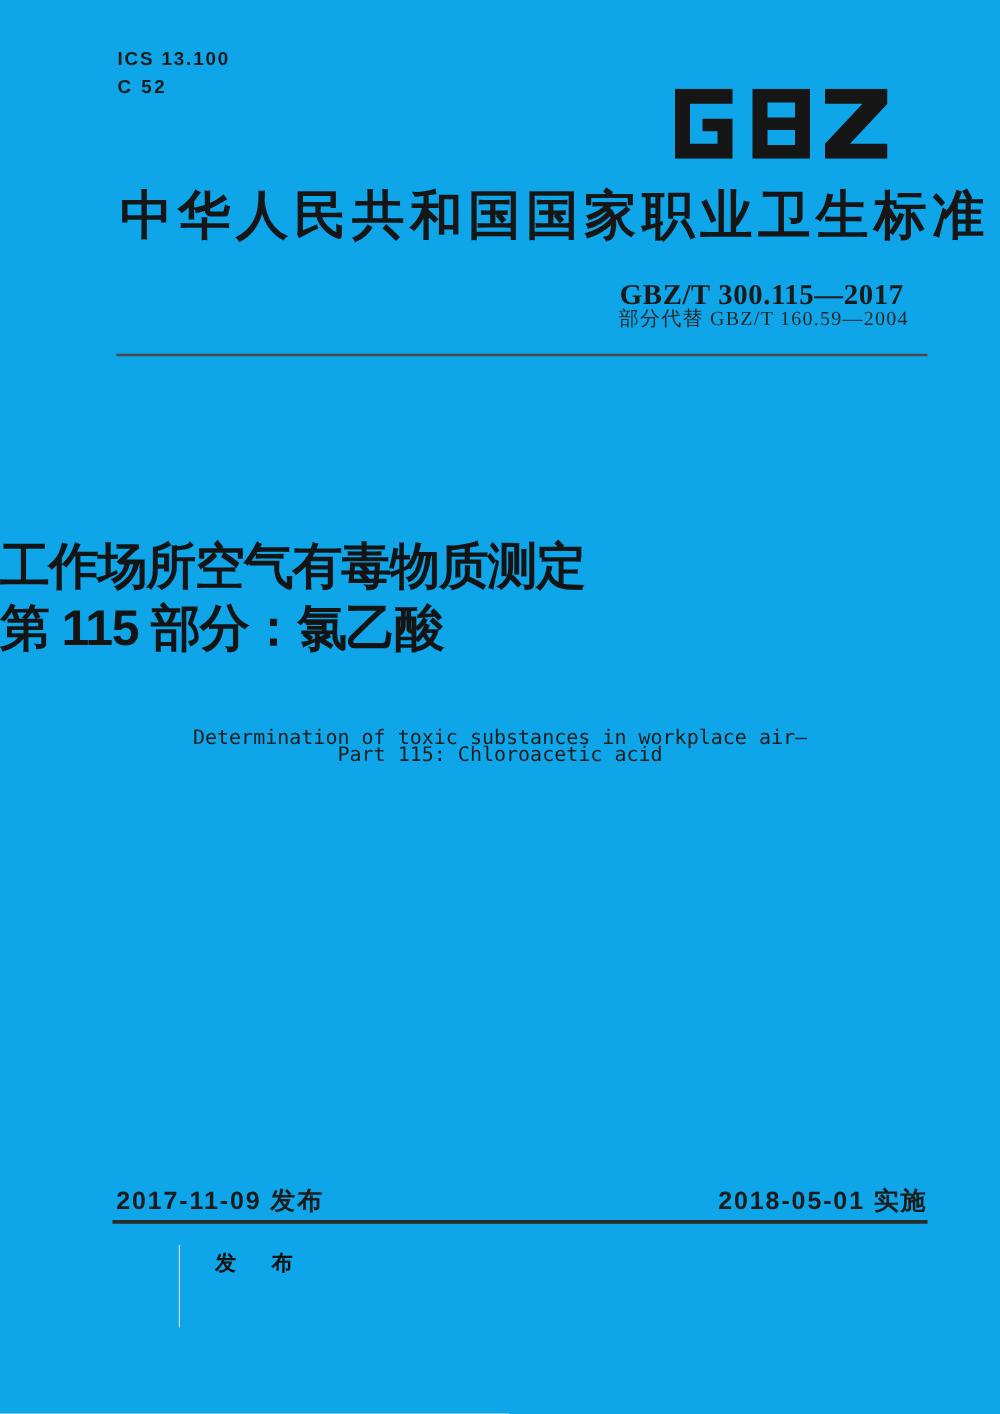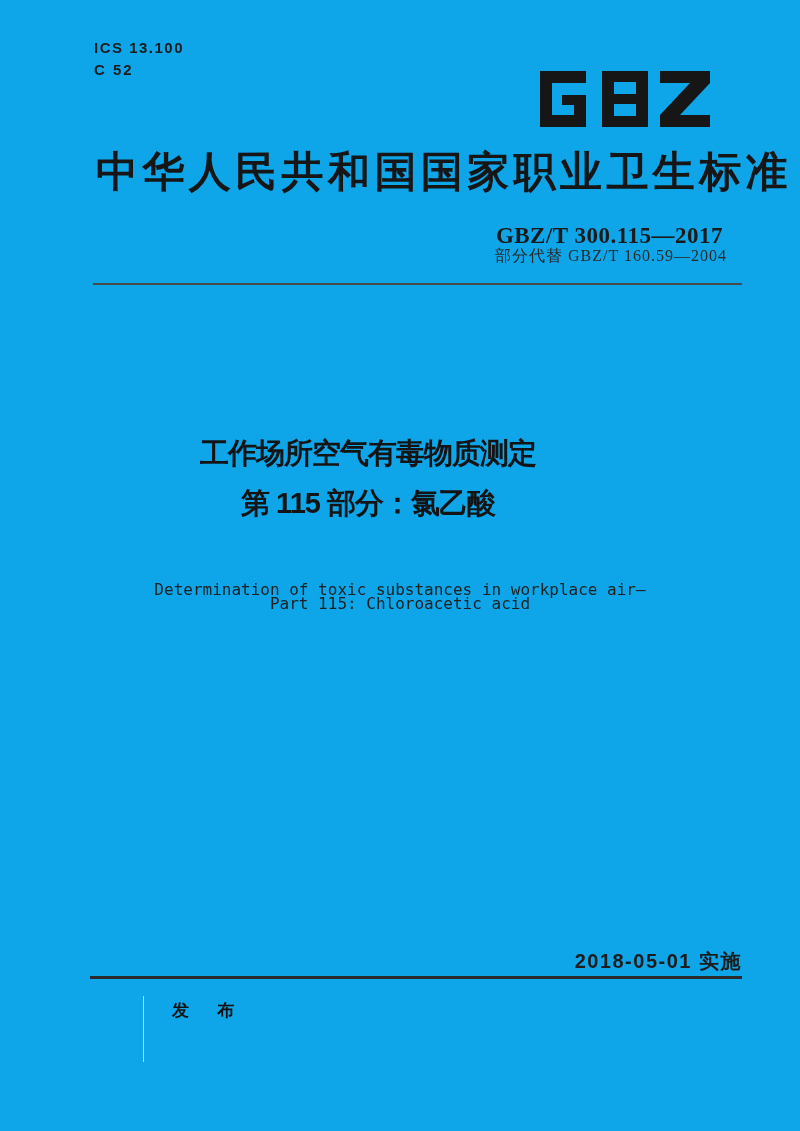--- a/index.html
+++ b/index.html
@@ -56,22 +56,22 @@
     line-height: 20px; color: #2a2a2a;
   }
 
   .rule-top {
     left: 93px; top: 283px;
     width: 649px; height: 2px;
     background: #4a4a4a;
   }
 
   .title-cn-1, .title-cn-2 {
-    left: 0; width: 736px; text-align: center;
-    font-size: 29px; font-weight: 700; letter-spacing: -1px;
+    left: 0; width: 736px; text-align: left;
+    font-size: 40px; font-weight: 700; letter-spacing: -1px;
     line-height: 46px; color: #141414;
   }
   .title-cn-1 { top: 430px; }
   .title-cn-2 { top: 480px; }
 
   .title-en-1, .title-en-2 {
     left: 0; width: 800px; text-align: center;
     font-family: "DejaVu Sans Mono", "Liberation Mono", monospace;
     font-size: 16px; font-weight: 500; letter-spacing: 0px;
     line-height: 20px; color: #1f1f1f;
@@ -144,20 +144,21 @@
   <div class="abs replaces-note">部分代替 GBZ/T 160.59—2004</div>
 
   <div class="abs rule-top"></div>
 
   <div class="abs title-cn-1">工作场所空气有毒物质测定</div>
   <div class="abs title-cn-2">第 115 部分：氯乙酸</div>
 
   <div class="abs title-en-1">Determination of toxic substances in workplace air—</div>
   <div class="abs title-en-2">Part 115: Chloroacetic acid</div>
 
+  <div class="abs issue-date">2017-11-09 发布</div>
   <div class="abs implement-date">2018-05-01 实施</div>
 
   <div class="abs rule-bottom"></div>
 
   <div class="abs publisher-row">
     <span class="publish-label">发 布</span>
   </div>
 
   <div class="abs scan-artifact"></div>
 

